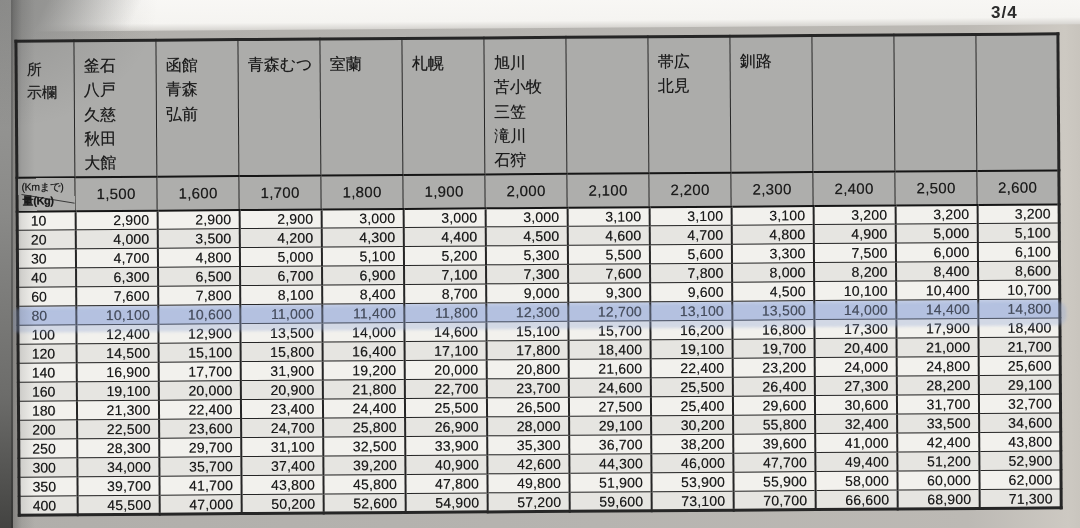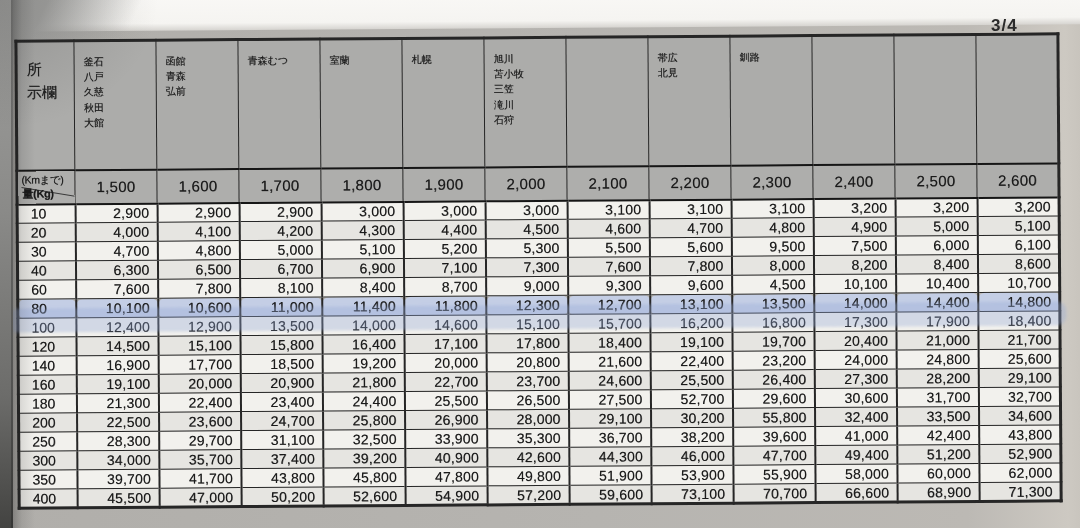--- a/index.html
+++ b/index.html
@@ -23,56 +23,56 @@
           color:#1a1a1a; text-shadow:0.3px 0.2px 0.3px rgba(20,20,20,0.55); }
   table, th, td { border:1.5px solid #262626; }
   table { border-width:3px; }
 
   col.w-weight { width:58px; }
   col.w-dist   { width:82px; }
 
   
   tr.city-row th { background:#acacaa; vertical-align:top; text-align:left;
                    height:129px; padding:12px 4px 0 9px; font-weight:normal;
-                   font-size:10px; line-height:1.52; border-width:1.5px; }
+                   font-size:16px; line-height:1.52; border-width:1.5px; }
   tr.city-row th.corner { font-size:15px; line-height:1.5; padding-top:16px; }
 
   
   tr.dist-row th { background:#aeaeac; height:34px; font-size:15px; font-weight:normal;
                    text-align:center; vertical-align:middle; letter-spacing:0.3px;
                    border-top:2.5px solid #161616; border-bottom:2.5px solid #161616; }
   th.unit-corner { position:relative; padding:0; overflow:hidden; }
   .unit-km { position:absolute; left:3px; top:2px; font-size:10.5px; letter-spacing:-0.4px; }
   .unit-kg { position:absolute; left:4px; bottom:2px; font-size:11px; font-weight:bold; letter-spacing:-0.4px; }
   .unit-corner svg { position:absolute; left:0; top:0; }
 
   
   tbody th, tbody td { height:19px; font-size:14px; vertical-align:middle;
                        border-left-width:2px; }
   tbody th { text-align:left; padding-left:12px; font-weight:normal; }
   tbody td { text-align:right; padding-right:7px; letter-spacing:0.2px; font-weight:normal; }
   tbody tr:nth-child(odd)  th, tbody tr:nth-child(odd)  td { background:#f2f1ed; }
   tbody tr:nth-child(even) th, tbody tr:nth-child(even) td { background:#e6e5e1; }
-  tbody tr.hl th, tbody tr.hl td { background:#c4cee5;border-radius:6px; }
+  tbody tr.hl th, tbody tr.hl td { background:#c4cee5; }
 
   .smudge { position:absolute; left:-8px; top:269px; width:1058px; height:24px;
             background:rgba(148,170,214,0.35); filter:blur(1.5px);
             border-radius:9px; pointer-events:none; }
 
   
   .left-strip { position:absolute; left:0; top:0; bottom:0; width:13px; z-index:5;
             background:linear-gradient(180deg,#a0a09e 0%,#8a8a88 40%,#6c6c6a 75%,#434341 100%); }
   .fold-shadow { position:absolute; left:11px; top:0; bottom:0; width:24px; z-index:5;
             background:linear-gradient(90deg,rgba(25,25,25,0.34) 0%,rgba(25,25,25,0.10) 45%,rgba(25,25,25,0) 100%);
             pointer-events:none; }
   .shade-tl { position:absolute; left:0; top:0; width:160px; height:130px; z-index:6;
             background:radial-gradient(ellipse at top left, rgba(40,40,40,0.18), rgba(40,40,40,0) 70%);
             pointer-events:none; }
 
-  .page-number { position:absolute; top:16px; left:991px; font-size:17px; font-weight:bold;
+  .page-number { position:absolute; top:3px; left:991px; font-size:17px; font-weight:bold;
             color:#2b2b2b; letter-spacing:1px; z-index:7; }
 </style>
 </head>
 <body>
 
 <div class="photo">
 
   <div class="sheet">
     <div class="white-top"></div>
     <div class="corner-shade"></div>
@@ -174,21 +174,21 @@
               <td>3,100</td>
               <td>3,100</td>
               <td>3,100</td>
               <td>3,200</td>
               <td>3,200</td>
               <td>3,200</td>
             </tr>
             <tr>
               <th>20</th>
               <td>4,000</td>
-              <td>4,100</td>
+              <td>3,500</td>
               <td>4,200</td>
               <td>4,300</td>
               <td>4,400</td>
               <td>4,500</td>
               <td>4,600</td>
               <td>4,700</td>
               <td>4,800</td>
               <td>4,900</td>
               <td>5,000</td>
               <td>5,100</td>
@@ -196,21 +196,21 @@
             <tr>
               <th>30</th>
               <td>4,700</td>
               <td>4,800</td>
               <td>5,000</td>
               <td>5,100</td>
               <td>5,200</td>
               <td>5,300</td>
               <td>5,500</td>
               <td>5,600</td>
-              <td>9,500</td>
+              <td>3,300</td>
               <td>7,500</td>
               <td>6,000</td>
               <td>6,100</td>
             </tr>
             <tr>
               <th>40</th>
               <td>6,300</td>
               <td>6,500</td>
               <td>6,700</td>
               <td>6,900</td>
@@ -280,21 +280,21 @@
               <td>19,100</td>
               <td>19,700</td>
               <td>20,400</td>
               <td>21,000</td>
               <td>21,700</td>
             </tr>
             <tr>
               <th>140</th>
               <td>16,900</td>
               <td>17,700</td>
-              <td>18,500</td>
+              <td>31,900</td>
               <td>19,200</td>
               <td>20,000</td>
               <td>20,800</td>
               <td>21,600</td>
               <td>22,400</td>
               <td>23,200</td>
               <td>24,000</td>
               <td>24,800</td>
               <td>25,600</td>
             </tr>
@@ -315,21 +315,21 @@
             </tr>
             <tr>
               <th>180</th>
               <td>21,300</td>
               <td>22,400</td>
               <td>23,400</td>
               <td>24,400</td>
               <td>25,500</td>
               <td>26,500</td>
               <td>27,500</td>
-              <td>52,700</td>
+              <td>25,400</td>
               <td>29,600</td>
               <td>30,600</td>
               <td>31,700</td>
               <td>32,700</td>
             </tr>
             <tr>
               <th>200</th>
               <td>22,500</td>
               <td>23,600</td>
               <td>24,700</td>

